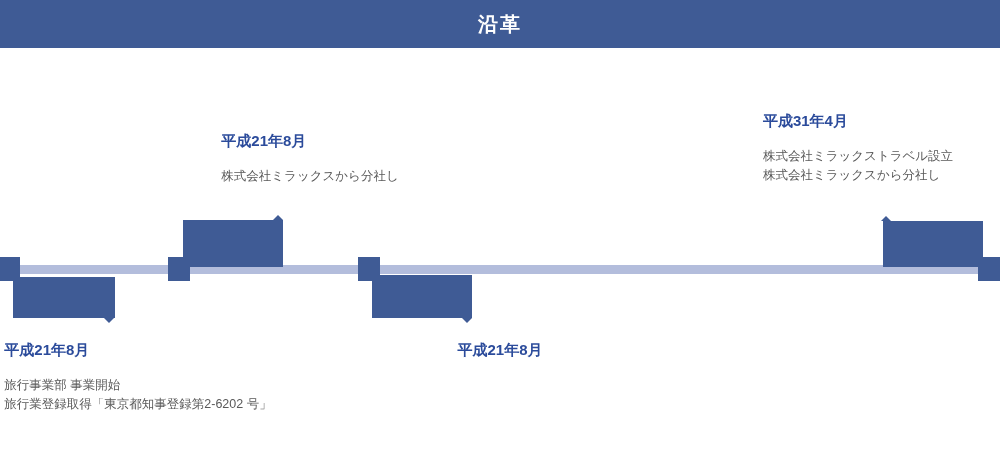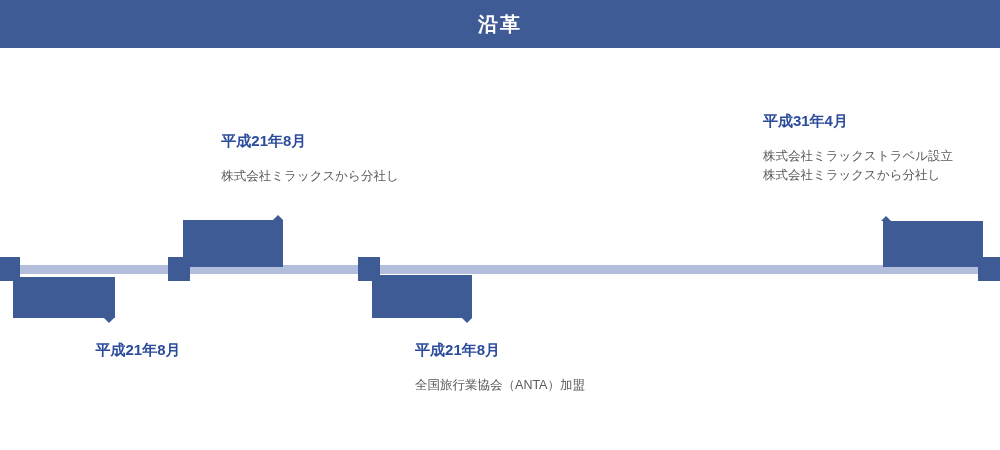--- a/index.html
+++ b/index.html
@@ -62,40 +62,41 @@
   </header>
 
   <div class="track"></div>
 
   <div class="milestone m1">
     <div class="node"></div>
     <div class="flag"></div>
     <div class="tri down"></div>
     <div class="label">
       <div class="date">平成21年8月</div>
+      <div class="line">旅行事業部 事業開始</div>
+      <div class="line">旅行業登録取得「東京都知事登録第2-6202 号」</div>
     </div>
   </div>
 
   <div class="milestone m2">
     <div class="node"></div>
     <div class="flag"></div>
     <div class="tri up"></div>
     <div class="label">
       <div class="date">平成21年8月</div>
       <div class="line">株式会社ミラックスから分社し</div>
     </div>
   </div>
 
   <div class="milestone m3">
     <div class="node"></div>
     <div class="flag"></div>
     <div class="tri down"></div>
     <div class="label">
       <div class="date">平成21年8月</div>
-      <div class="line">全国旅行業協会（ANTA）加盟</div>
     </div>
   </div>
 
   <div class="milestone m4">
     <div class="node"></div>
     <div class="flag"></div>
     <div class="tri up"></div>
     <div class="label">
       <div class="date">平成31年4月</div>
       <div class="line">株式会社ミラックストラベル設立</div>

